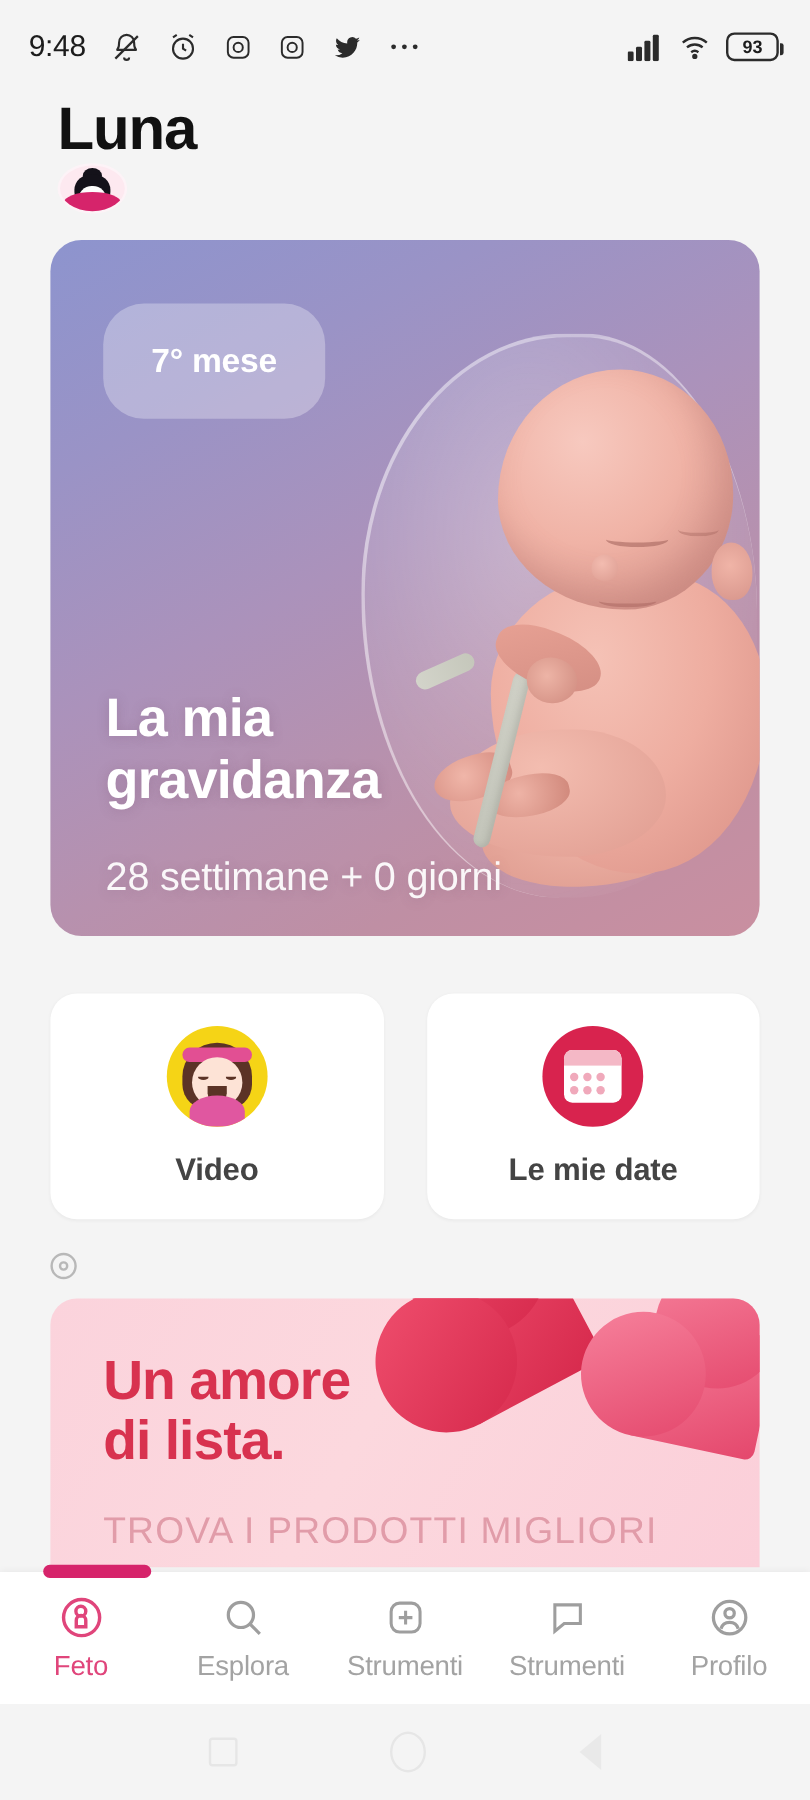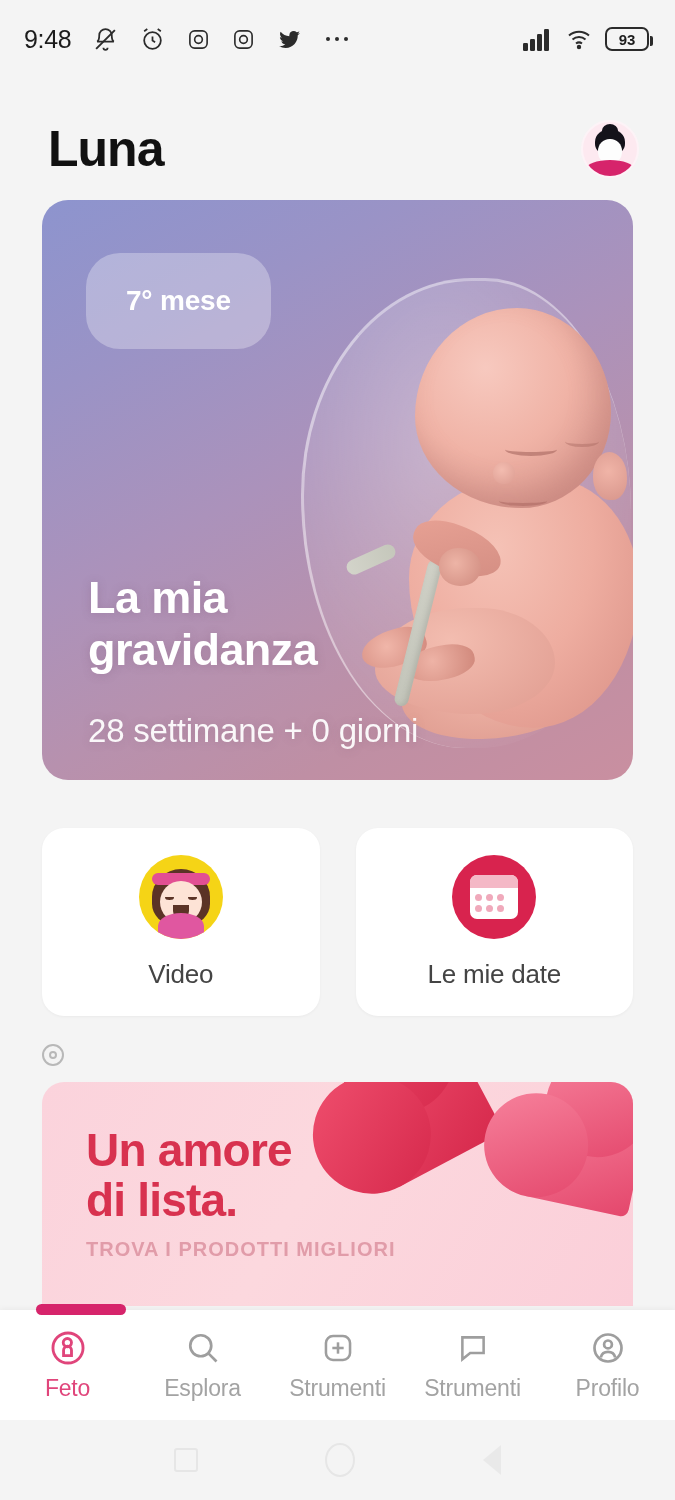--- a/index.html
+++ b/index.html
@@ -25,22 +25,22 @@
     display:flex; align-items:center; justify-content:center; position:relative;
   }
   .battery:after{
     content:""; position:absolute; right:-6px; top:7px; width:3px; height:10px;
     background:#2b2b2b; border-radius:0 2px 2px 0;
   }
   .battery span{ font-size:15px; font-weight:700; color:#1c1c1c; line-height:1; }
 
   
   .header{
-    height:100px; display:flex; align-items:flex-end;
-    justify-content:space-between; padding:0 36px 0 48px;
+    height:100px; display:flex; align-items:flex-start;
+    justify-content:space-between; padding:0 36px 0 48px;flex-direction:column;
   }
   .app-title{ font-size:50px; font-weight:700; color:#111; letter-spacing:-1px; }
   .avatar{
     width:58px; height:58px; border-radius:50%;
     background:#fde9f0; position:relative; overflow:hidden;
     border:2px solid #fdf3f7;
   }
   .av-hair{
     position:absolute; left:50%; top:7px; transform:translateX(-50%);
     width:30px; height:26px; background:#14121a; border-radius:50% 50% 42% 42%;
@@ -159,21 +159,21 @@
     box-shadow:inset -3px 0 5px rgba(120,120,110,.25);
   }
   .cord2{
     position:absolute; right:246px; top:352px; width:52px; height:15px;
     background:linear-gradient(90deg,#d3d4ca,#c5c7bb);
     border-radius:10px; transform:rotate(-24deg);
   }
 
   
   .quick{
-    margin:48px 42px 0 42px; display:flex; gap:36px;
+    margin:48px 42px 0 42px; display:flex; gap:36px;font-weight:bold;
   }
   .qcard{
     flex:1; height:188px; background:#fff; border-radius:22px;
     display:flex; flex-direction:column; align-items:center;
     justify-content:center; gap:20px;
     box-shadow:0 1px 3px rgba(0,0,0,.045);
   }
   .qicon{ width:84px; height:84px; border-radius:50%; position:relative; overflow:hidden; }
   .qlabel{ font-size:26px; color:#444; letter-spacing:-0.2px; }
 
@@ -231,21 +231,21 @@
   .ad{
     margin:16px 42px; height:224px; border-radius:22px 22px 0 0;
     background:linear-gradient(120deg,#fbd3dc 0%,#fcd8de 45%,#fbcfd9 100%);
     position:relative; overflow:hidden;
   }
   .ad-title{
     position:absolute; left:44px; top:44px; font-size:46px; font-weight:700;
     color:#d8324f; line-height:1.08; letter-spacing:-0.8px;
   }
   .ad-sub{
-    position:absolute; left:44px; top:156px; font-size:20px; font-weight:700;
+    position:absolute; left:44px; top:176px; font-size:31px; font-weight:400;
     color:#e19ca9; letter-spacing:1px;
   }
   .heart1{
     position:absolute; right:150px; top:-34px; width:118px; height:118px;
     background:linear-gradient(150deg,#ef4e6d,#d6294c);
     transform:rotate(-28deg); border-radius:0 0 8px 0;
   }
   .heart1:before,.heart1:after{
     content:""; position:absolute; width:118px; height:118px;
     background:linear-gradient(150deg,#ef4e6d,#d6294c); border-radius:50%;

